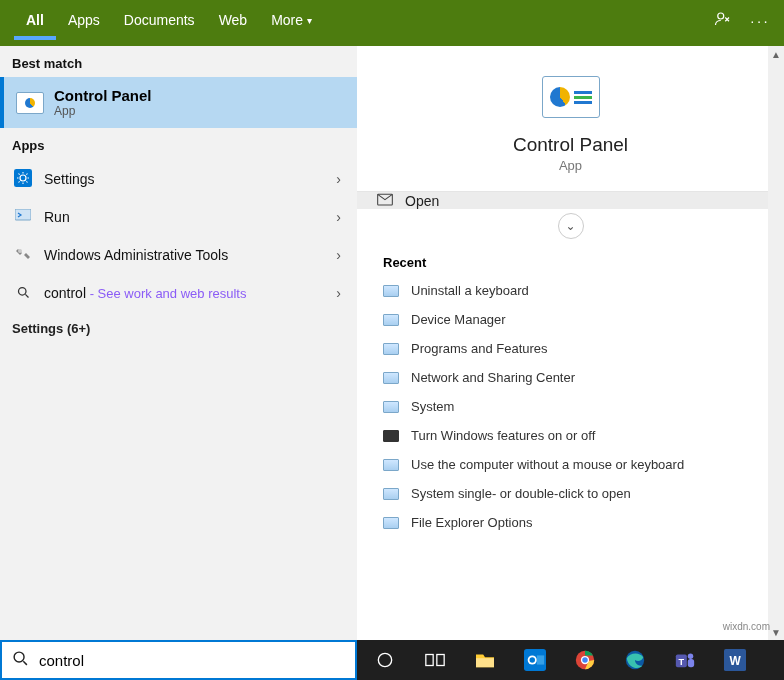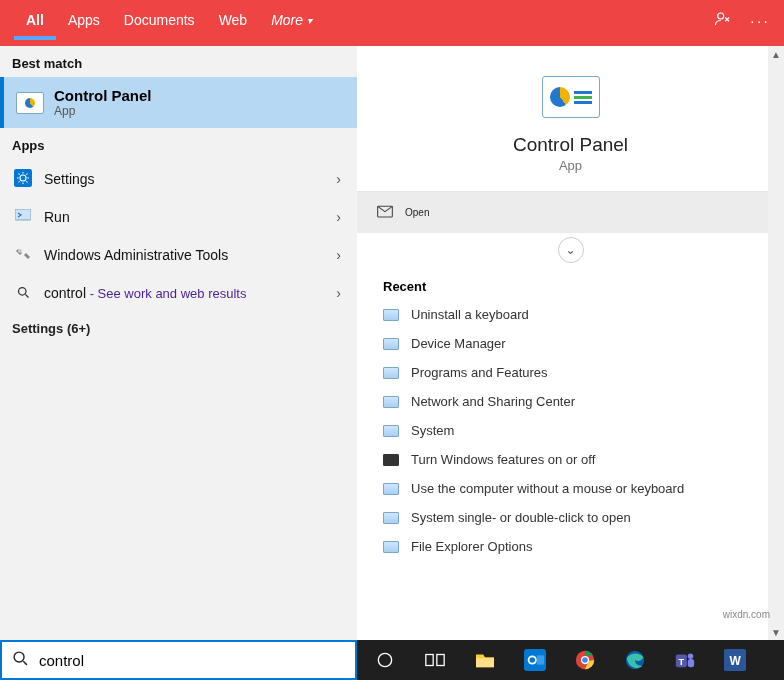--- a/index.html
+++ b/index.html
@@ -1,73 +1,73 @@
 <!DOCTYPE html>
 <html><head>
 <meta charset="utf-8">
 <style>
   * { margin: 0; padding: 0; box-sizing: border-box; font-family: "Segoe UI", Arial, sans-serif; }
   body { width: 784px; height: 680px; background: #fff; overflow: hidden; position: relative; }
 
   
-  .top-tabs { background: #ef4444; height: 46px; display: flex; align-items: flex-start; color: #fff; padding: 0 14px; }
+  .top-tabs { background: #4d7c0f; height: 46px; display: flex; align-items: flex-start; color: #fff; padding: 0 14px; }
   .top-tabs .tab { padding: 12px 12px 10px 12px; font-size: 14px; cursor: pointer; }
   .top-tabs .tab.active { border-bottom: 4px solid #58a7ff; font-weight: 600; padding-bottom: 8px; }
-  .top-tabs .more { display: flex; align-items: center; gap: 4px; font-style: italic; }
+  .top-tabs .more { display: flex; align-items: center; gap: 4px; }
   .top-tabs .spacer { flex: 1; }
   .top-tabs .right-tools { display: flex; gap: 18px; align-items: center; padding-top: 10px; }
 
   .main-row { display: flex; height: calc(100% - 46px - 40px); }
 
   
   .left-col { width: 357px; background: #f2f2f2; display: flex; flex-direction: column; }
   .section-label { font-size: 13px; font-weight: 600; padding: 10px 12px 6px 12px; color: #111; }
   .best-match-item { display: flex; align-items: center; background: #b6d8f2; padding: 10px 12px; border-left: 4px solid #0078d4; }
   .cp-icon-small { width: 28px; height: 22px; background: #fff; border: 1px solid #7ba7c9; border-radius: 2px; display:flex; align-items:center; justify-content:center; margin-right:10px; }
   .cp-icon-small .pie { width:10px;height:10px;border-radius:50%;background:conic-gradient(#f0b300 0 40%, #2078d0 40% 100%); }
   .best-match-item .title { font-size: 15px; font-weight: 600; }
   .best-match-item .subtitle { font-size: 12px; color: #555; }
 
   .list-item { display:flex; align-items:flex-end; padding: 10px 16px 10px 12px; font-size:14px; color:#111; cursor:pointer; }
   .list-item .icon-slot { width:22px; height:18px; display:flex; align-items:center; justify-content:center; margin-right:10px; }
   .list-item .chev { margin-left:auto; color:#555; font-size:14px; }
-  .sub-text { color:#4c1d95; font-size:13px; }
+  .sub-text { color:#8b5cf6; font-size:13px; }
   .more-settings { padding:10px 12px; font-size:13px; color:#222; font-weight:600; }
 
   
   .right-col { flex:1; background:#fff; display:flex; flex-direction:column; position:relative; }
   .preview-top { display:flex; flex-direction:column; align-items:center; padding:30px 0 18px 0; border-bottom:1px solid #e5e5e5; }
   .cp-icon-large { width:58px; height:42px; background:#fff; border:1px solid #7ba7c9; border-radius:3px; display:flex; gap:4px; align-items:center; justify-content:center; }
   .cp-icon-large .pie { width:20px;height:20px;border-radius:50%;background:conic-gradient(#f0b300 0 40%, #2078d0 40% 100%); }
   .cp-icon-large .bars { width:18px; display:flex; flex-direction:column; gap:2px; }
   .cp-icon-large .bars span { height:3px; background:#2078d0; display:block; }
   .preview-title { font-size:19px; margin-top:16px; color:#222; }
   .preview-sub { font-size:13px; color:#777; margin-top:2px; }
 
-  .action-row { display:flex; align-items:center; padding:12px 20px; background:#ececec; font-size:10px; color:#222; cursor:pointer; }
+  .action-row { display:flex; align-items:center; padding:0 20px; background:#ececec; font-size:14px; color:#222; cursor:pointer; }
   .action-row .ic { margin-right:12px; color:#444; font-size:14px; }
   .expand-toggle { display:flex; justify-content:center; padding:4px 0; }
   .expand-toggle .circ { width:26px; height:26px; border:1px solid #ccc; border-radius:50%; display:flex; align-items:center; justify-content:center; color:#555; font-size:12px; background:#fff; cursor:pointer; }
 
   .recent-label { font-size:13px; font-weight:700; padding:12px 26px 6px 26px; }
   .recent-item { display:flex; align-items:center; padding:7px 26px; font-size:13px; color:#333; cursor:pointer; }
   .recent-item .mini { width:16px; height:12px; border:1px solid #7ba7c9; background:linear-gradient(#cfe7ff,#a9cff0); margin-right:12px; border-radius:1px; }
 
   .scrollbar { position:absolute; right:0; top:0; width:16px; height:100%; background:#f0f0f0; }
   .scrollbar .arrow { height:16px; display:flex; align-items:center; justify-content:center; color:#666; font-size:10px; cursor:pointer; }
   .scrollbar .track { flex:1; }
 
   
   .bottom-row { position:absolute; left:0; bottom:0; width:100%; height:40px; display:flex; }
   .search-box { width:357px; height:40px; border:2px solid #0078d4; background:#fff; display:flex; align-items:center; padding:0 10px; }
   .search-box .mag { margin-right:10px; color:#333; font-size:16px; }
   .search-box input { border:none; outline:none; font-size:15px; flex:1; background:transparent; }
   .taskbar { flex:1; background:#1f1f1f; display:flex; align-items:center; padding:0 6px; gap:6px; }
   .taskbar .tb-item { width:44px; height:40px; display:flex; align-items:center; justify-content:center; cursor:pointer; position:relative; }
-  .watermark { position:absolute; right:14px; bottom:60px; color:#888; font-size:10px; }
+  .watermark { position:absolute; right:14px; bottom:48px; color:#888; font-size:10px; }
 </style>
 </head>
 <body>
 
 <div class="top-tabs">
   <div class="tab active">All</div>
   <div class="tab">Apps</div>
   <div class="tab">Documents</div>
   <div class="tab">Web</div>
   <div class="tab more">

